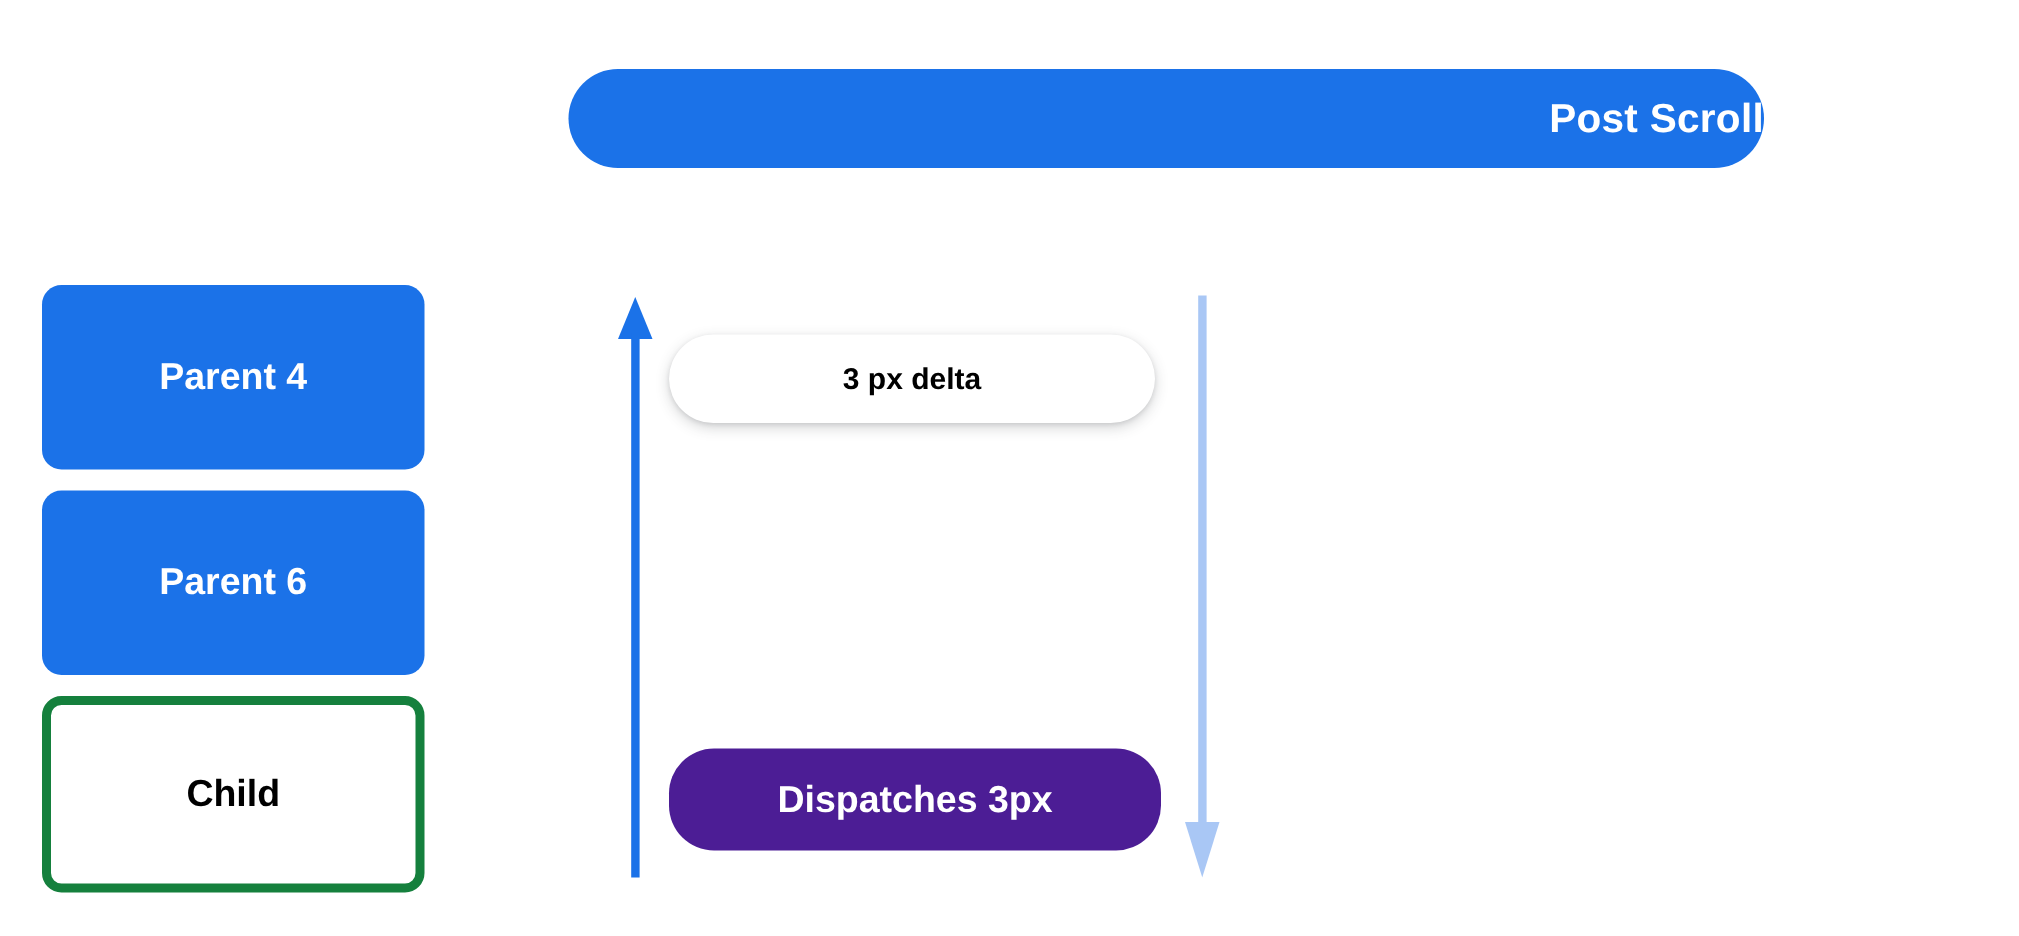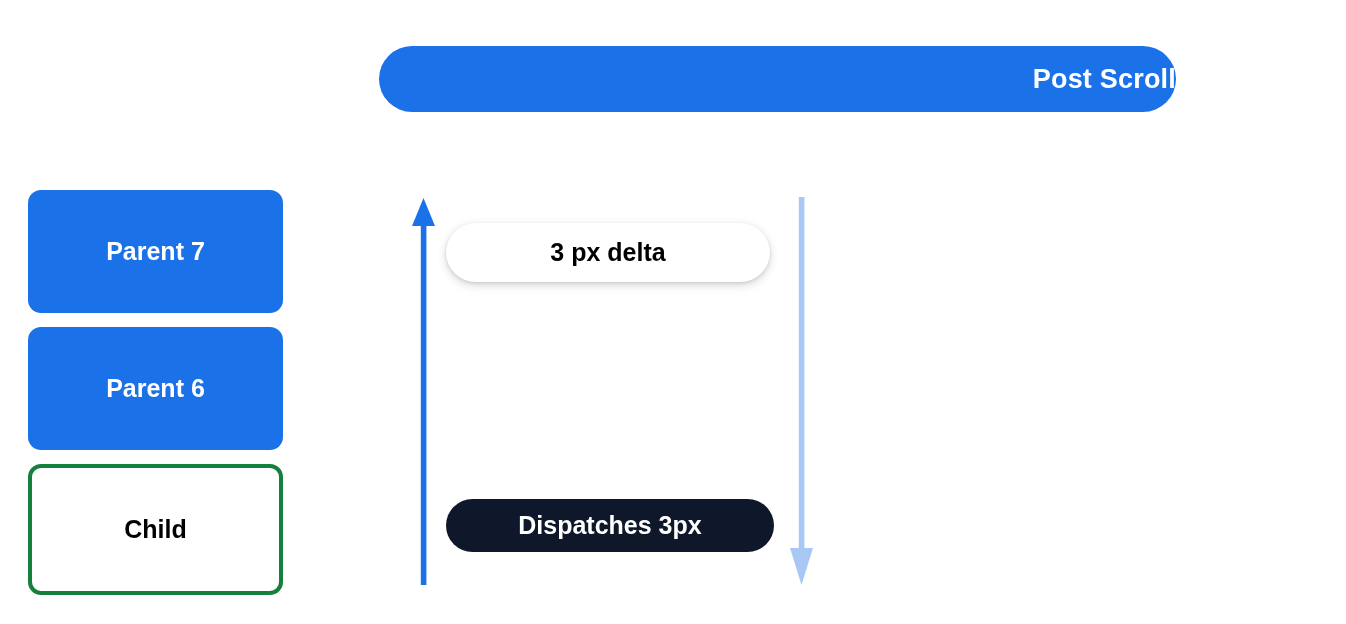--- a/index.html
+++ b/index.html
@@ -65,21 +65,21 @@
     background: #1b72e8;
   }
   .node.filled .node-label {
     color: #ffffff;
     font-size: 25px;
     font-weight: bold;
     line-height: 1;
   }
   .node.outlined {
     background: #ffffff;
-    border: 4px solid #15803d;
+    border: 6px solid #15803d;
     height: 131px;
   }
   .node.outlined .node-label {
     color: #000000;
     font-size: 25px;
     font-weight: bold;
     line-height: 1;
   }
 
   
@@ -111,30 +111,30 @@
     left: 446px;
     top: 223px;
     width: 324px;
     height: 59px;
     background: #ffffff;
     border-radius: 30px;
     box-shadow: 0 3px 9px rgba(60, 64, 67, 0.22), 0 1px 3px rgba(60, 64, 67, 0.13);
   }
   .pill-delta .pill-label {
     color: #000000;
-    font-size: 25px;
+    font-size: 20px;
     font-weight: bold;
     line-height: 1;
   }
   .pill-dispatch {
     left: 446px;
     top: 499px;
     width: 328px;
-    height: 53px;
-    background: #0f172a;
+    height: 68px;
+    background: #4c1d95;
     border-radius: 30px;
   }
   .pill-dispatch .pill-label {
     color: #ffffff;
     font-size: 25px;
     font-weight: bold;
     line-height: 1;
   }
 </style>
 </head>
@@ -142,21 +142,21 @@
 
 <div class="canvas">
 
   <div class="header-bar">
     <span class="header-title">Post Scroll</span>
   </div>
 
   <div class="hierarchy">
 
     <div class="node filled">
-      <span class="node-label">Parent 7</span>
+      <span class="node-label">Parent 4</span>
     </div>
 
     <div class="node filled">
       <span class="node-label">Parent 6</span>
     </div>
 
     <div class="node outlined">
       <span class="node-label">Child</span>
     </div>
 

